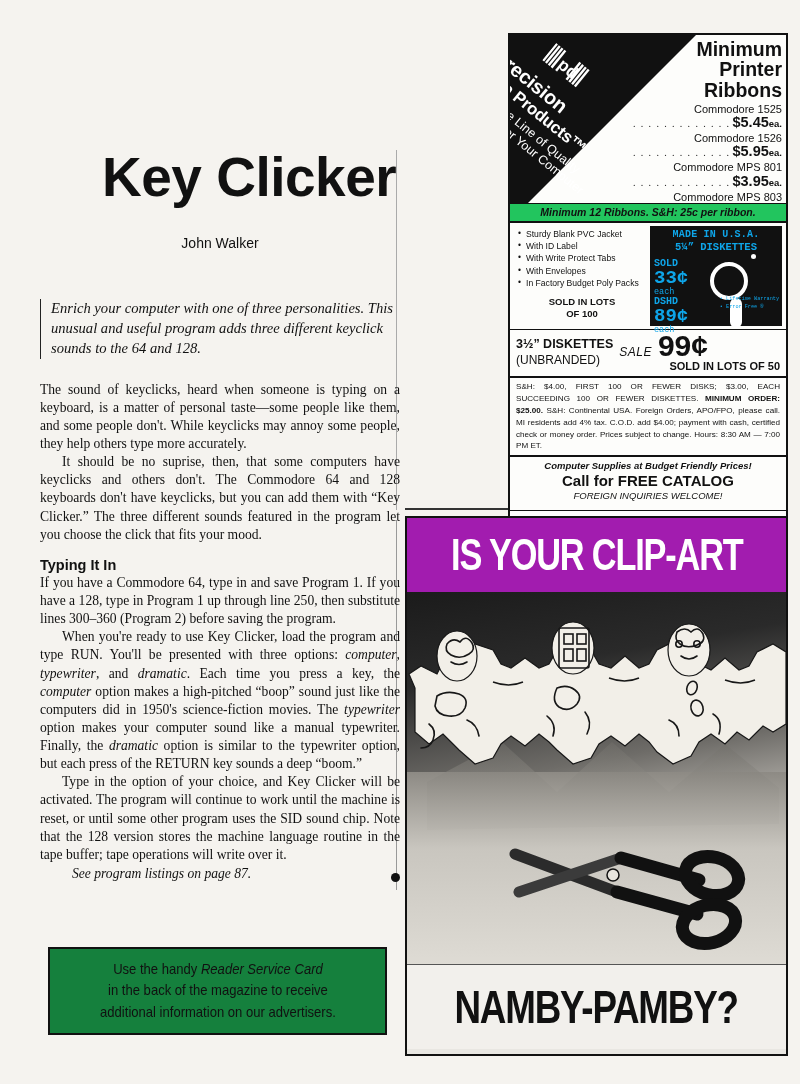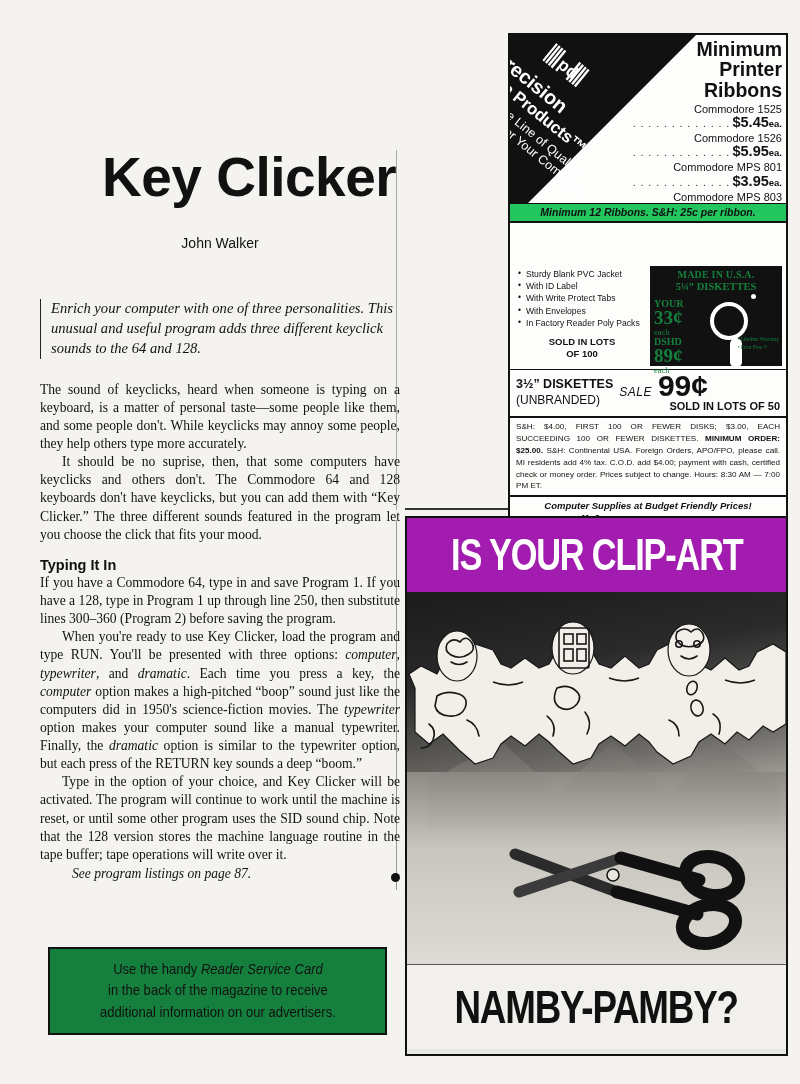--- a/index.html
+++ b/index.html
@@ -89,29 +89,29 @@
   .pd-item{font-family:"Liberation Sans", sans-serif;font-size:11px;text-align:right;line-height:1.12;}
   .pd-price-row{display:flex;align-items:baseline;justify-content:flex-end;line-height:1.1;margin-bottom:1px;}
   .pd-dots{flex:1;overflow:hidden;white-space:nowrap;font-size:10px;letter-spacing:1.4px;color:#222;text-align:right;padding-right:2px;}
   .pd-amt{font-family:"Liberation Sans", sans-serif;font-weight:bold;font-size:14.5px;}
   .pd-amt .ea{font-size:9.5px;}
   .pd-min{
     font-family:"Liberation Sans", sans-serif;font-style:italic;font-weight:bold;
     font-size:10.5px;text-align:center;border-top:1px solid #111;
     position:absolute;left:0;right:0;bottom:0;padding:2px 0 3px 0;background:#22c55e;
   }
-  .pd-mid{display:flex;height:106px;border-bottom:1px solid #111;margin-top:40px;}
+  .pd-mid{display:flex;height:106px;border-bottom:1px solid #111;}
   .pd-feats{width:128px;padding:5px 4px 0 8px;font-family:"Liberation Sans", sans-serif;font-size:8.6px;line-height:1.42;}
   .pd-feats li{margin:0;padding:0;list-style:none;position:relative;padding-left:8px;}
   .pd-feats li:before{content:"•";position:absolute;left:0;top:-1px;}
   .pd-feats ul{margin:0;padding:0;}
   .pd-sold{font-weight:bold;font-size:9.5px;text-align:center;margin-top:7px;line-height:1.25;}
   .pd-black{
-    flex:1;background:#111;color:#15803d;position:relative;margin:3px 4px 3px 0;
-    font-family:Liberation Serif, serif;
+    flex:1;background:#111;color:#0ea5e9;position:relative;margin:3px 4px 3px 0;
+    font-family:Liberation Mono, monospace;
   }
   .pd-black .made{font-weight:bold;font-size:10px;text-align:center;padding-top:3px;letter-spacing:0.2px;}
   .pd-black .dsk{font-weight:bold;font-size:10.5px;text-align:center;margin-top:1px;}
   .pd-grade{position:absolute;left:4px;}
   .pd-grade .g{font-weight:bold;font-size:10px;}
   .pd-grade .p{font-weight:bold;font-size:19px;line-height:0.95;}
   .pd-grade .e{font-size:8.5px;}
   .pd-disk-o{
     position:absolute;right:34px;top:36px;width:30px;height:30px;
     border:4px solid #fff;border-radius:50%;
@@ -277,33 +277,33 @@
       <div class="pd-min">Minimum 12 Ribbons.  S&amp;H: 25c per ribbon.</div>
     </div>
 
     <div class="pd-mid">
       <div class="pd-feats">
         <ul>
           <li>Sturdy Blank PVC Jacket</li>
           <li>With ID Label</li>
           <li>With Write Protect Tabs</li>
           <li>With Envelopes</li>
-          <li>In Factory Reader Poly Packs</li>
+          <li>In Factory Budget Poly Packs</li>
         </ul>
         <div class="pd-sold">
           <div>SOLD IN LOTS</div>
           <div>OF 100</div>
         </div>
       </div>
 
       <div class="pd-black">
         <div class="made">MADE IN U.S.A.</div>
         <div class="dsk">5¼” DISKETTES</div>
         <div class="pd-grade" style="top:32px;">
-          <div class="g">YOUR</div>
+          <div class="g">SOLD</div>
           <div class="p">33¢</div>
           <div class="e">each</div>
         </div>
         <div class="pd-grade" style="top:70px;">
           <div class="g">DSHD</div>
           <div class="p">89¢</div>
           <div class="e">each</div>
         </div>
         <div class="pd-disk-o"></div>
         <div class="pd-disk-dot"></div>

